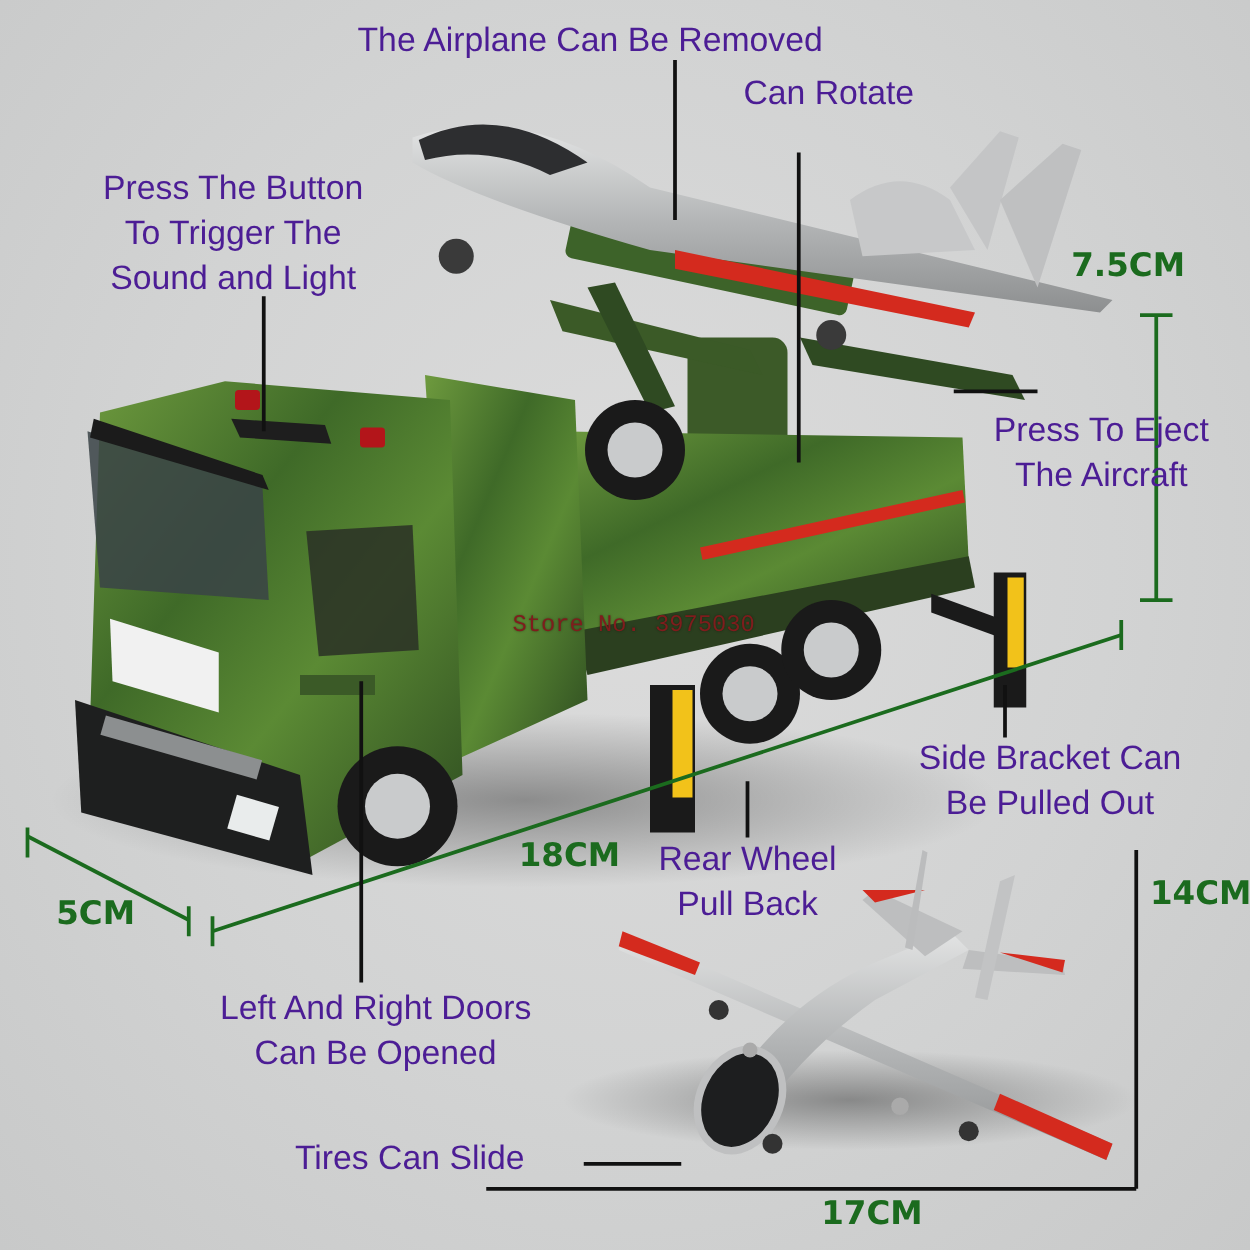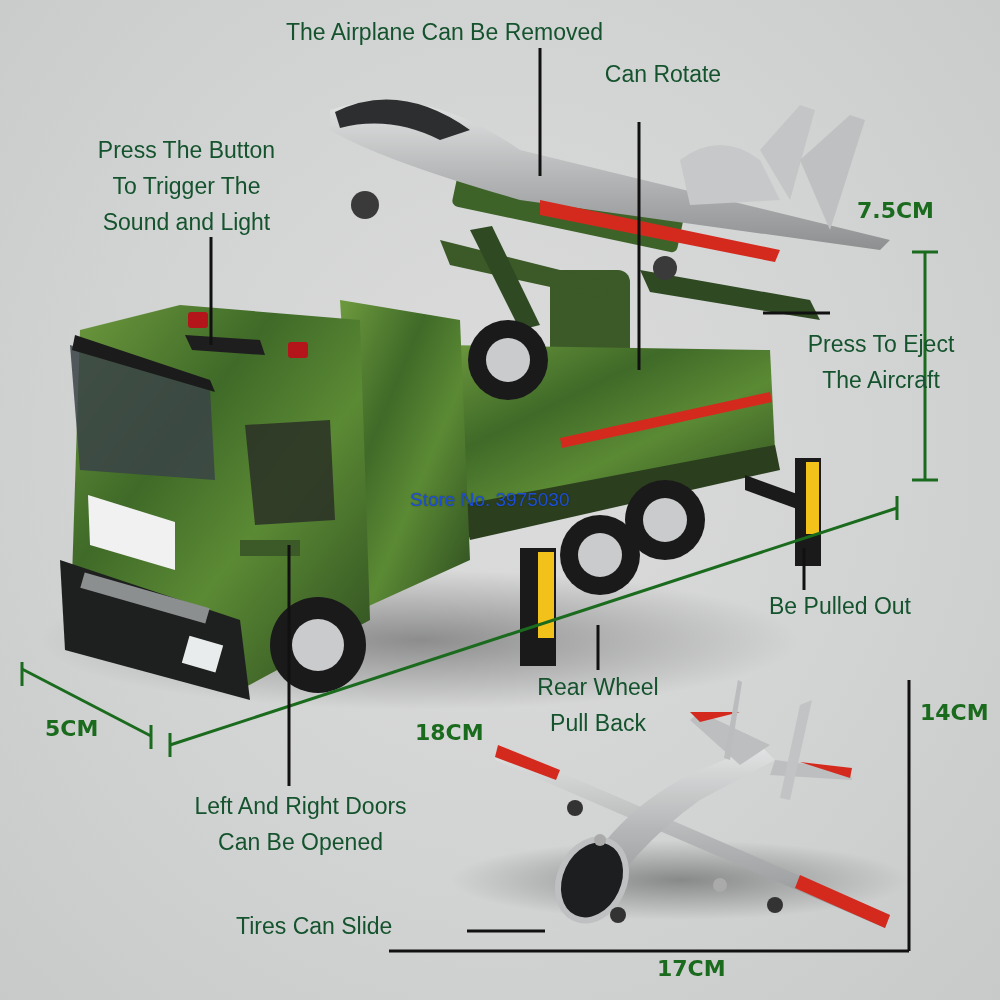--- a/index.html
+++ b/index.html
@@ -2,30 +2,30 @@
 <html><head>
 <meta charset="utf-8">
 <style>
   html, body { margin: 0; padding: 0; }
   body {
     width: 1000px; height: 1000px; position: relative; overflow: hidden;
     background: radial-gradient(ellipse at 50% 45%, #dcdcdc 0%, #d2d3d3 55%, #c8c9c9 100%);
     font-family: "Liberation Sans", sans-serif;
   }
   .label {
-    position: absolute; color: #14532d; font-size: 23px; line-height: 36px;
+    position: absolute; color: #4c1d95; font-size: 27px; line-height: 36px;
     text-align: center; white-space: nowrap;
   }
   .dim {
     position: absolute; color: #1b6b1e; font-weight: bold;
-    font-family: "DejaVu Sans", sans-serif; font-size: 22px; letter-spacing: 0px;
+    font-family: "DejaVu Sans", sans-serif; font-size: 26px; letter-spacing: 0px;
   }
   .store {
-    position: absolute; color: #1d4ed8; font-size: 19px;
-    font-family: Liberation Sans, sans-serif; text-shadow: 0 0 2px rgba(0,0,0,0.4);
+    position: absolute; color: #7f1d1d; font-size: 19px;
+    font-family: Liberation Mono, monospace; text-shadow: 0 0 2px rgba(0,0,0,0.4);
   }
   svg.scene { position: absolute; left: 0; top: 0; }
 </style>
 </head>
 <body>
 
 <svg class="scene" width="1000" height="1000" viewBox="0 0 1000 1000">
   <defs>
     <linearGradient id="camo" x1="0" y1="0" x2="1" y2="1">
       <stop offset="0" stop-color="#6e9a3e"></stop>
@@ -176,36 +176,37 @@
   <div>To Trigger The</div>
   <div>Sound and Light</div>
 </div>
 
 <div class="label" style="left:776px; top:326px; width:210px;">
   <div>Press To Eject</div>
   <div>The Aircraft</div>
 </div>
 
 <div class="label" style="left:720px; top:588px; width:240px;">
+  <div>Side Bracket Can</div>
   <div>Be Pulled Out</div>
 </div>
 
 <div class="label" style="left:513px; top:669px; width:170px;">
   <div>Rear Wheel</div>
   <div>Pull Back</div>
 </div>
 
 <div class="label" style="left:158px; top:788px; width:285px;">
   <div>Left And Right Doors</div>
   <div>Can Be Opened</div>
 </div>
 
 <div class="label" style="left:236px; top:908px;">
   <span>Tires Can Slide</span>
 </div>
 
 <div class="dim" style="left:857px; top:198px;">7.5CM</div>
-<div class="dim" style="left:415px; top:720px;">18CM</div>
+<div class="dim" style="left:415px; top:670px;">18CM</div>
 <div class="dim" style="left:21px; top:716px;margin-left:24px;">5CM</div>
 <div class="dim" style="left:920px; top:700px;">14CM</div>
 <div class="dim" style="left:657px; top:956px;">17CM</div>
 
 <div class="store" style="left:410px; top:489px;">Store No. 3975030</div>
 
 </body></html>

